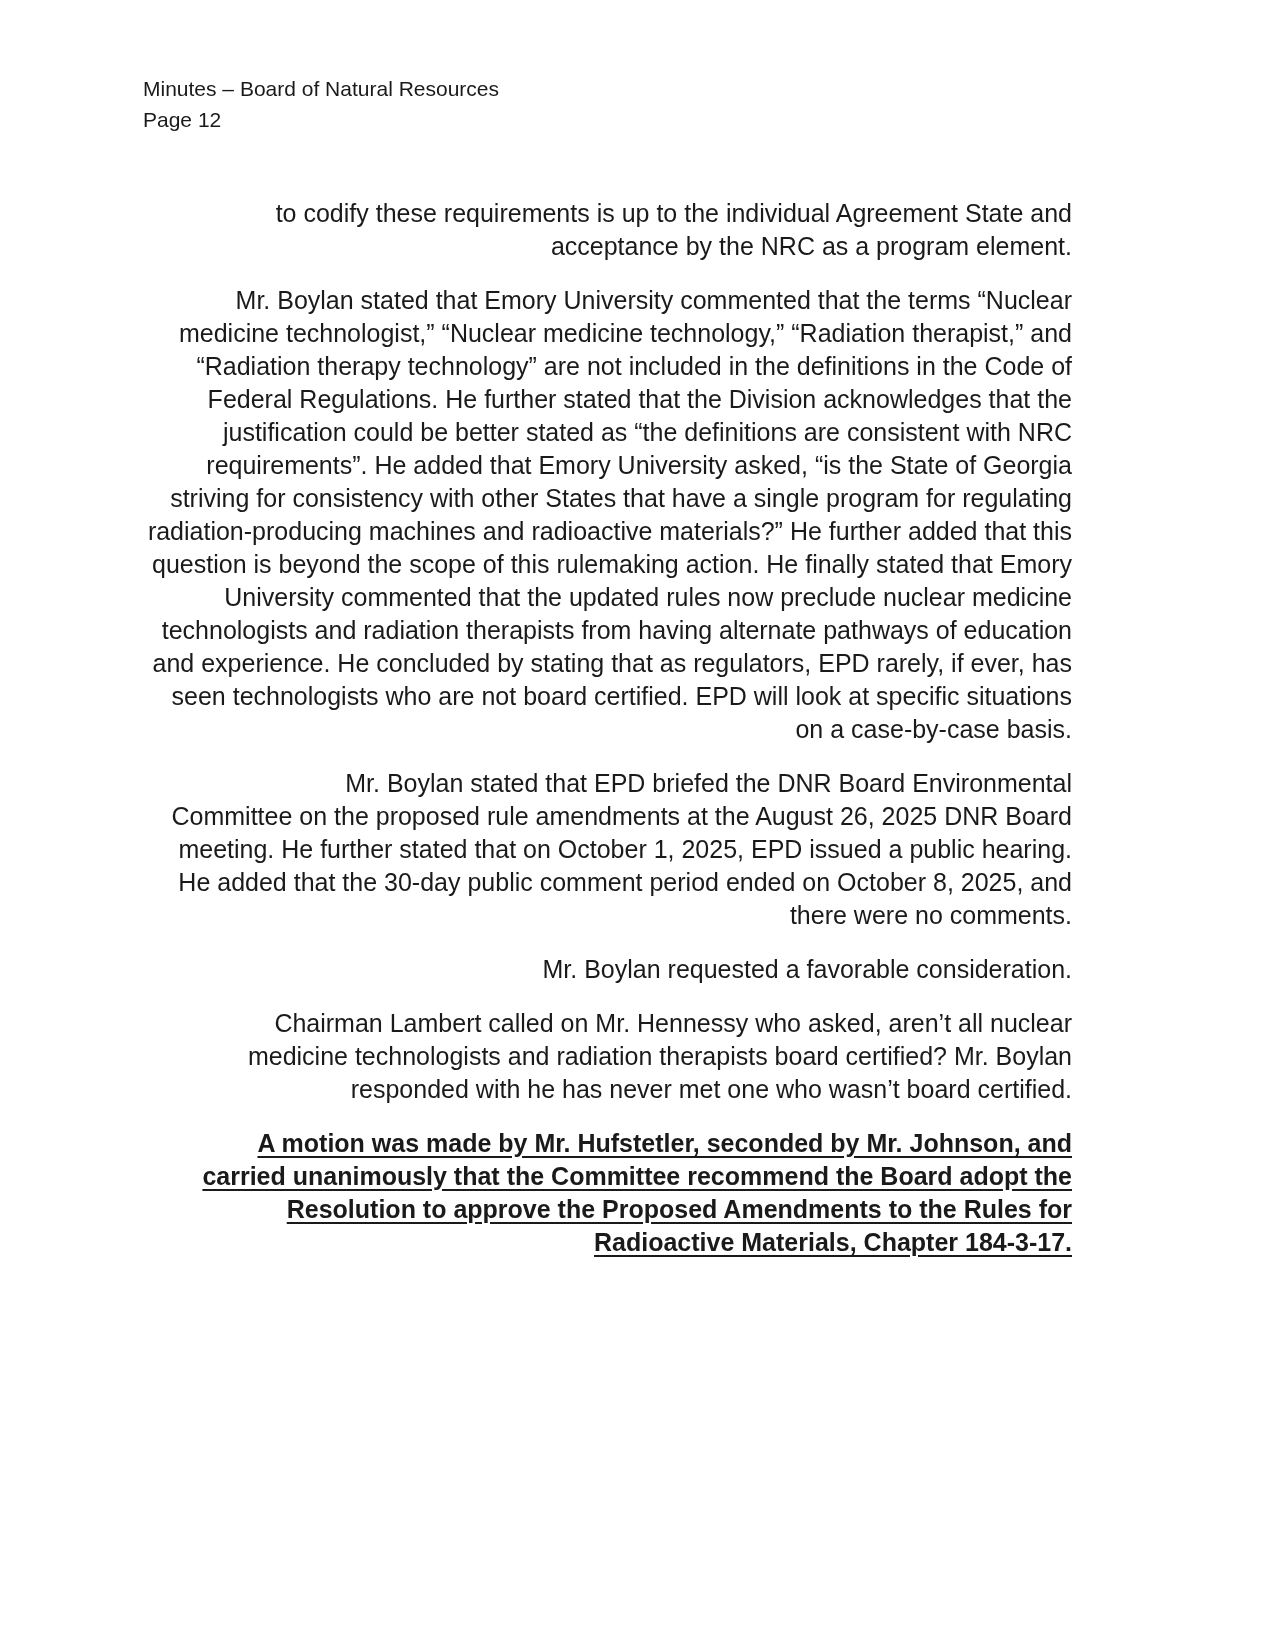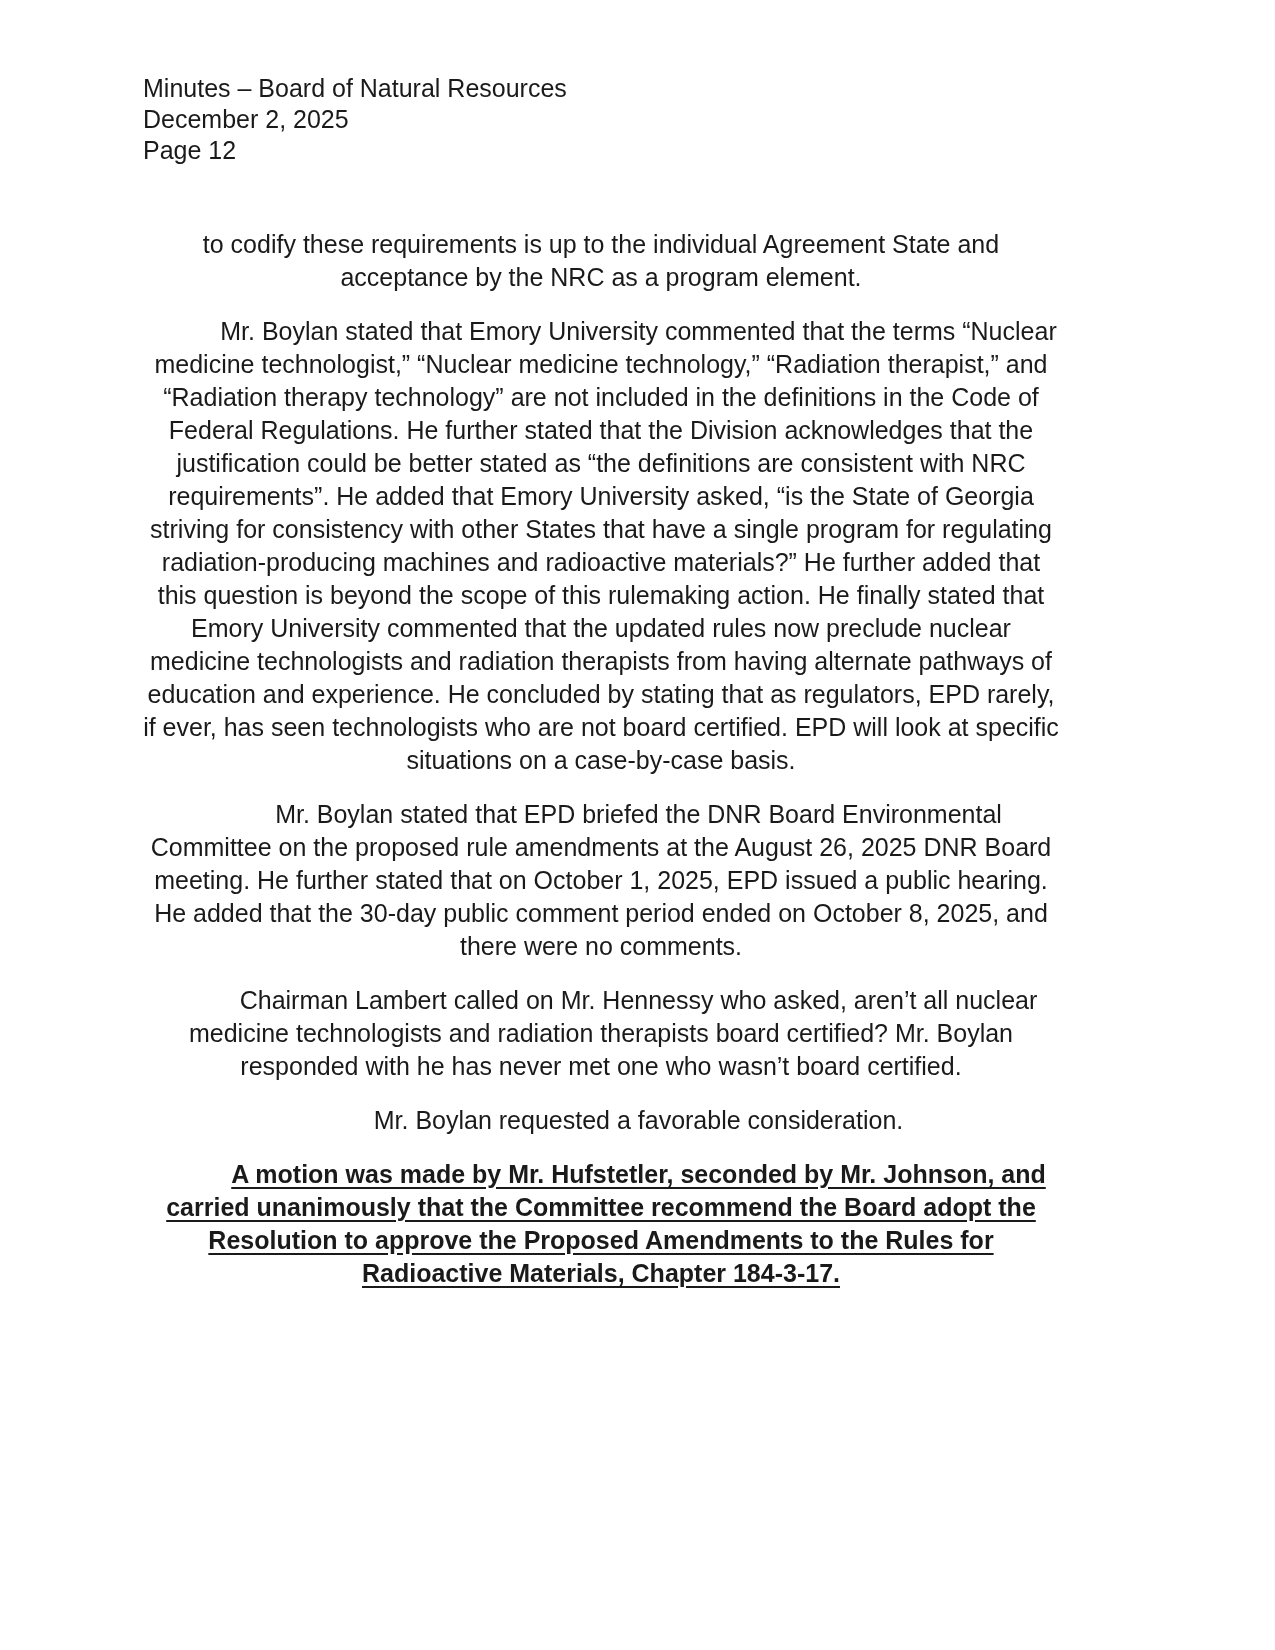--- a/index.html
+++ b/index.html
@@ -12,60 +12,59 @@
     width: 1275px;
     height: 1650px;
     background: #ffffff;
     overflow: hidden;
     font-family: "Liberation Sans", sans-serif;
     color: #1a1a1a;
     box-sizing: border-box;
     padding: 73px 200px 0 143px;
   }
   .doc-header {
-    font-size: 25px;
+    font-size: 21px;
     line-height: 31px;
     color: #1a1a1a;
   }
   .content {
     width: 932px;
   }
   .body-text {
     margin-top: 62px;
   }
   p.para {
     font-size: 25px;
     line-height: 33px;
-    margin: 0 16px 21px 0;
-    text-align: center;
+    margin: 0 3px 21px 0;
+    text-align: right;
   }
   p.para.indent {
     text-indent: 75px;
   }
   p.para.motion {
     font-weight: bold;
     text-decoration: underline;
     text-underline-offset: 4px;
   }
 </style>
 </head>
 <body>
 
 <div class="page">
   <div class="content">
 
     <div class="doc-header">
       <div>Minutes – Board of Natural Resources</div>
-      <div>December 2, 2025</div>
       <div>Page 12</div>
     </div>
 
     <div class="body-text">
       <p class="para">to codify these requirements is up to the individual Agreement State and acceptance by the NRC as a program element.</p>
       <p class="para indent">Mr. Boylan stated that Emory University commented that the terms “Nuclear medicine technologist,” “Nuclear medicine technology,” “Radiation therapist,” and “Radiation therapy technology” are not included in the definitions in the Code of Federal Regulations. He further stated that the Division acknowledges that the justification could be better stated as “the definitions are consistent with NRC requirements”. He added that Emory University asked, “is the State of Georgia striving for consistency with other States that have a single program for regulating radiation-producing machines and radioactive materials?” He further added that this question is beyond the scope of this rulemaking action. He finally stated that Emory University commented that the updated rules now preclude nuclear medicine technologists and radiation therapists from having alternate pathways of education and experience. He concluded by stating that as regulators, EPD rarely, if ever, has seen technologists who are not board certified. EPD will look at specific situations on a case-by-case basis.</p>
       <p class="para indent">Mr. Boylan stated that EPD briefed the DNR Board Environmental Committee on the proposed rule amendments at the August 26, 2025 DNR Board meeting. He further stated that on October 1, 2025, EPD issued a public hearing. He added that the 30-day public comment period ended on October 8, 2025, and there were no comments.</p>
+      <p class="para indent">Mr. Boylan requested a favorable consideration.</p>
       <p class="para indent">Chairman Lambert called on Mr. Hennessy who asked, aren’t all nuclear medicine technologists and radiation therapists board certified? Mr. Boylan responded with he has never met one who wasn’t board certified.</p>
-      <p class="para indent">Mr. Boylan requested a favorable consideration.</p>
       <p class="para indent motion">A motion was made by Mr. Hufstetler, seconded by Mr. Johnson, and carried unanimously that the Committee recommend the Board adopt the Resolution to approve the Proposed Amendments to the Rules for Radioactive Materials, Chapter 184-3-17.</p>
     </div>
 
   </div>
 </div>
 
 </body></html>

